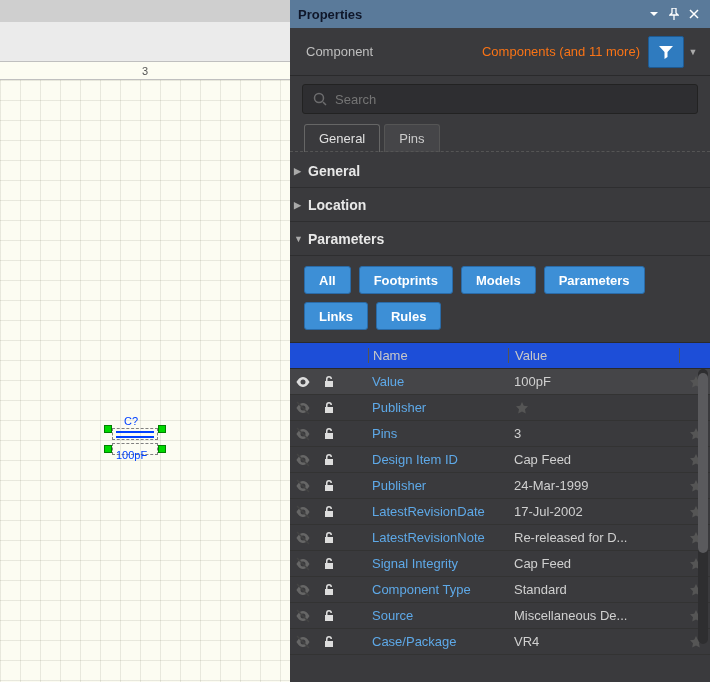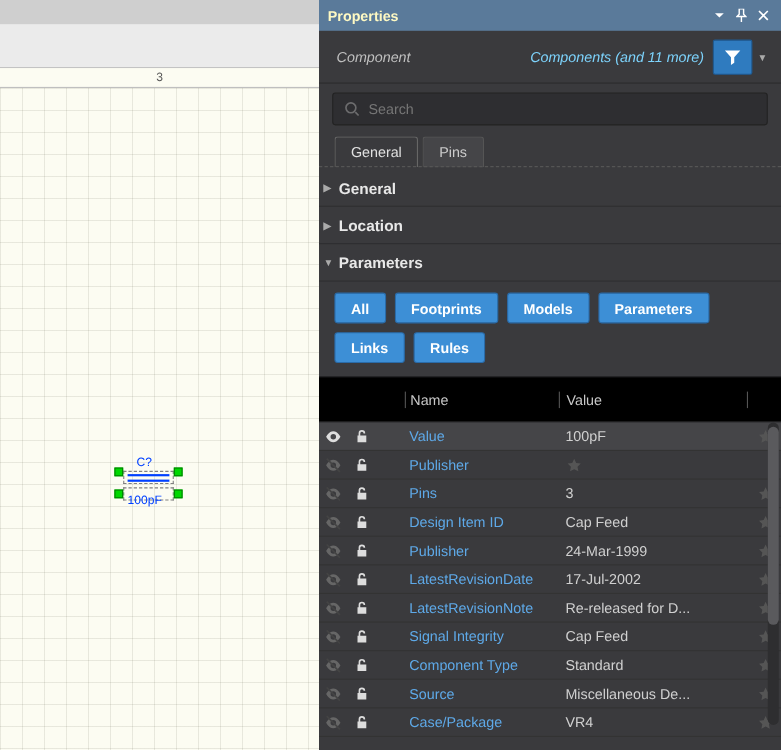--- a/index.html
+++ b/index.html
@@ -19,42 +19,42 @@
 .component-symbol { position: absolute; left: 104px; top: 335px; width: 62px; height: 60px; }
 .handle { position: absolute; width: 8px; height: 8px; background: #00d800; border: 1px solid #008000; }
 .cap-label-top { position: absolute; top: 0; left: 20px; font-size: 11px; color: #0040ff; font-weight: 500; }
 .cap-line { position: absolute; top: 16px; left: 12px; right: 12px; height: 2px; background: #0040ff; }
 .cap-line2 { position: absolute; top: 21px; left: 12px; right: 12px; height: 2px; background: #0040ff; }
 .cap-label-bot { position: absolute; top: 34px; left: 12px; font-size: 11px; color: #0040ff; font-weight: 500; }
 .sel-rect { position: absolute; top: 13px; left: 8px; right: 8px; height: 12px; border: 1px dashed #808080; }
 .sel-rect2 { position: absolute; top: 28px; left: 8px; right: 8px; height: 12px; border: 1px dashed #808080; }
 
 .props-panel { flex: 1; height: 682px; background: #3a3a3d; color: #d6d6d6; display: flex; flex-direction: column; font-size: 13px; }
-.props-titlebar { height: 28px; background: #5a7a9a; color: #fef9c3; display: flex; align-items: center; padding: 0 8px; font-weight: 600; font-size: 13px; }
+.props-titlebar { height: 28px; background: #5a7a9a; color: #0f172a; display: flex; align-items: center; padding: 0 8px; font-weight: 600; font-size: 13px; }
 .props-titlebar .spacer { flex: 1; }
 .tb-icon { width: 16px; height: 16px; margin-left: 4px; cursor: pointer; display: inline-flex; align-items: center; justify-content: center; }
-.props-header { height: 48px; display: flex; align-items: center; padding: 0 10px 0 16px; border-bottom: 1px solid #2a2a2c; font-style: italic; }
+.props-header { height: 48px; display: flex; align-items: center; padding: 0 10px 0 16px; border-bottom: 1px solid #2a2a2c; }
 .props-header .label { color: #bfbfbf; }
 .props-header .spacer { flex: 1; }
-.props-header .filter-text { color: #7dd3fc; margin-right: 8px; font-size: 13px; margin-left: 36px; }
+.props-header .filter-text { color: #f97316; margin-right: 8px; font-size: 13px; margin-left: 36px; }
 .filter-btn { width: 36px; height: 32px; background: #2f7bbf; display: flex; align-items: center; justify-content: center; border: 1px solid #1e5a92; border-radius: 2px; cursor: pointer; }
 .filter-caret { width: 14px; cursor: pointer; text-align: center; color: #aaa; font-size: 9px; margin-left: 2px; }
 .search-row { padding: 8px 12px 10px; }
 .search-box { height: 30px; background: #2e2e31; border: 1px solid #222; border-radius: 3px; display: flex; align-items: center; padding: 0 10px; }
 .search-box svg { margin-right: 8px; opacity: 0.5; }
 .search-box input { flex: 1; background: transparent; border: none; outline: none; color: #ccc; font-size: 13px; }
 .tabs-row { display: flex; gap: 4px; padding: 0 14px; }
 .tab { height: 28px; padding: 0 14px; background: #454548; border: 1px solid #555; border-bottom: none; border-radius: 3px 3px 0 0; display: flex; align-items: center; font-size: 13px; color: #ccc; cursor: pointer; }
 .tab.active { background: #3a3a3d; border-color: #666; color: #e0e0e0; }
 .sections { flex: 1; overflow: hidden; border-top: 1px dashed #555; margin-top: -1px; padding-top: 2px; }
 .section-hdr { height: 34px; display: flex; align-items: center; padding: 0 4px; font-weight: 600; font-size: 14px; color: #e8e8e8; cursor: pointer; border-bottom: 1px solid #2e2e30; }
 .section-hdr .arrow { width: 14px; font-size: 9px; color: #aaa; }
 .chip-row { display: flex; flex-wrap: wrap; gap: 8px; padding: 10px 14px 12px; }
 .chip { height: 28px; padding: 0 14px; background: #3d8fd6; border: 1px solid #2a6ba8; border-radius: 3px; color: #fff; display: flex; align-items: center; font-size: 13px; cursor: pointer; font-weight: bold; }
-.param-table-hdr { height: 42px; display: flex; align-items: center; background: #000000; border-top: 1px solid #2a2a2c; border-bottom: 1px solid #2a2a2c; font-size: 13px; color: #c8c8c8; }
+.param-table-hdr { height: 27px; display: flex; align-items: center; background: #1d4ed8; border-top: 1px solid #2a2a2c; border-bottom: 1px solid #2a2a2c; font-size: 13px; color: #c8c8c8; }
 .col-icons { width: 78px; }
 .col-name { width: 140px; padding-left: 4px; border-left: 1px solid #555; }
 .col-value { flex: 1; padding-left: 6px; border-left: 1px solid #555; border-right: 1px solid #555; }
 .col-star { width: 30px; }
 .param-rows { position: relative; }
 .param-scroll { position: absolute; right: 2px; top: 0; width: 10px; height: 275px; background: #2e2e30; border-radius: 5px; }
 .param-thumb { position: absolute; right: 2px; top: 4px; width: 10px; height: 180px; background: #5a5a5d; border-radius: 5px; }
 .param-row { height: 26px; display: flex; align-items: center; font-size: 13px; border-bottom: 1px solid #333; }
 .param-row.sel { background: #454548; }
 .ic { width: 26px; display: flex; align-items: center; justify-content: center; }

